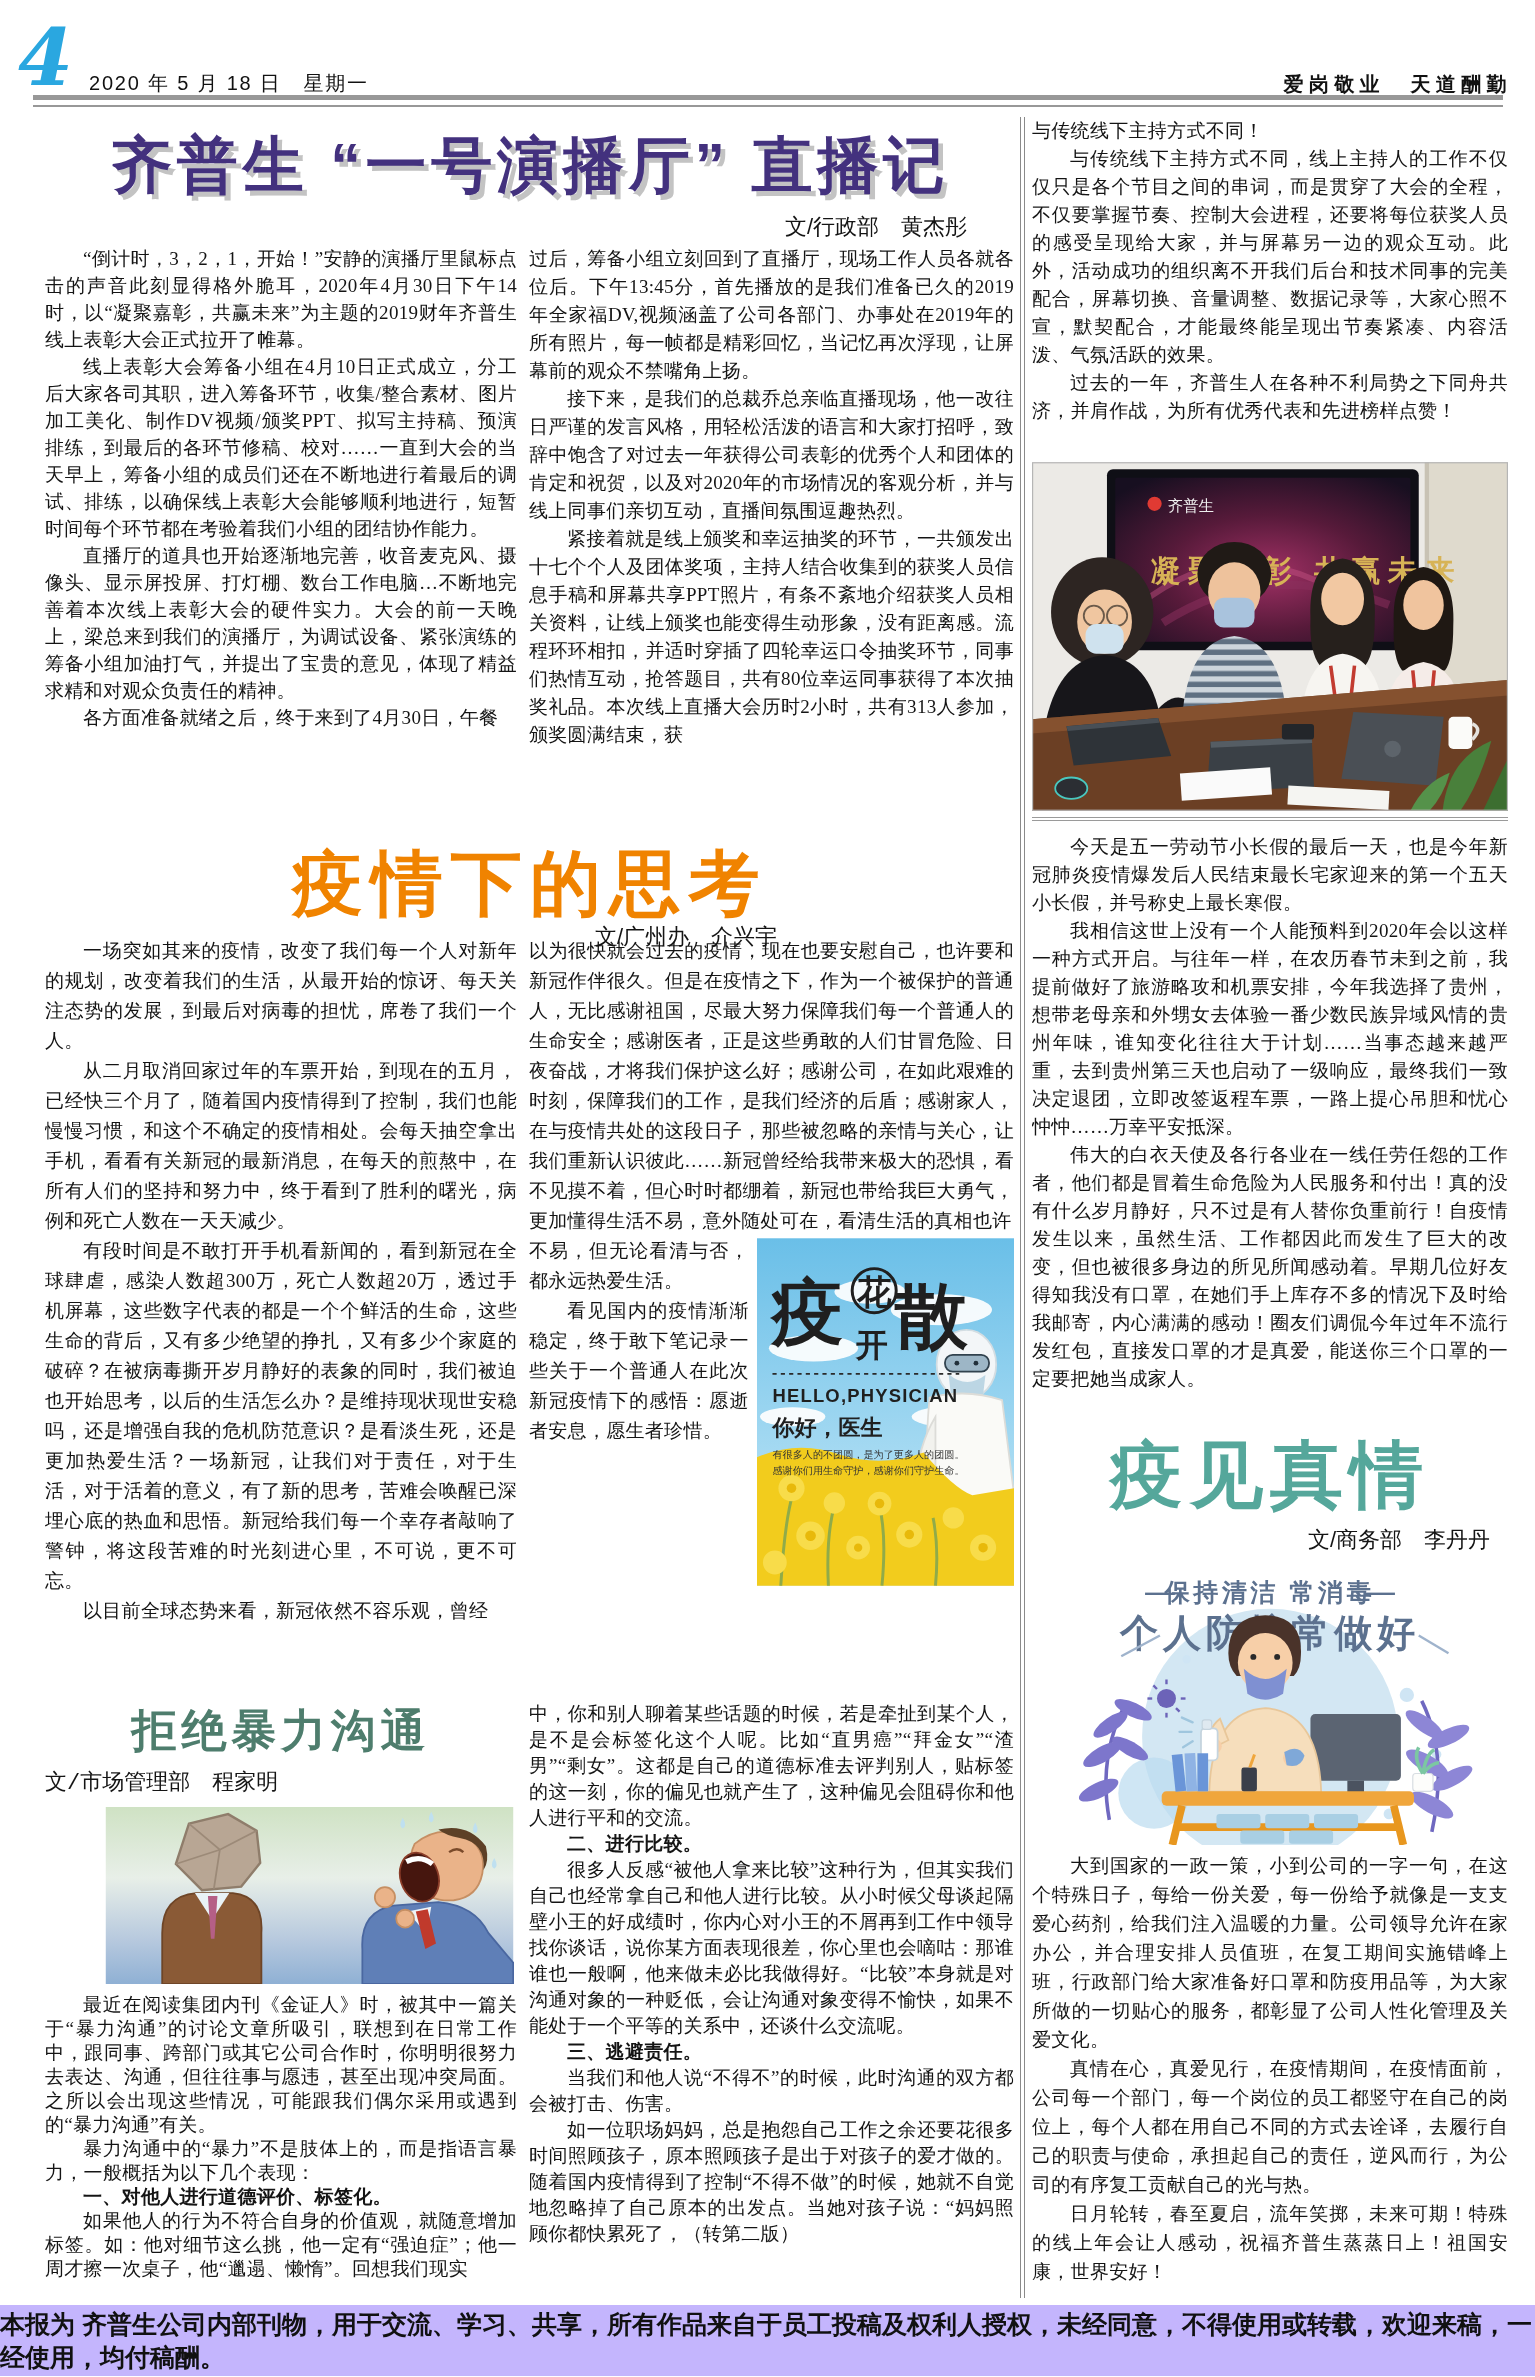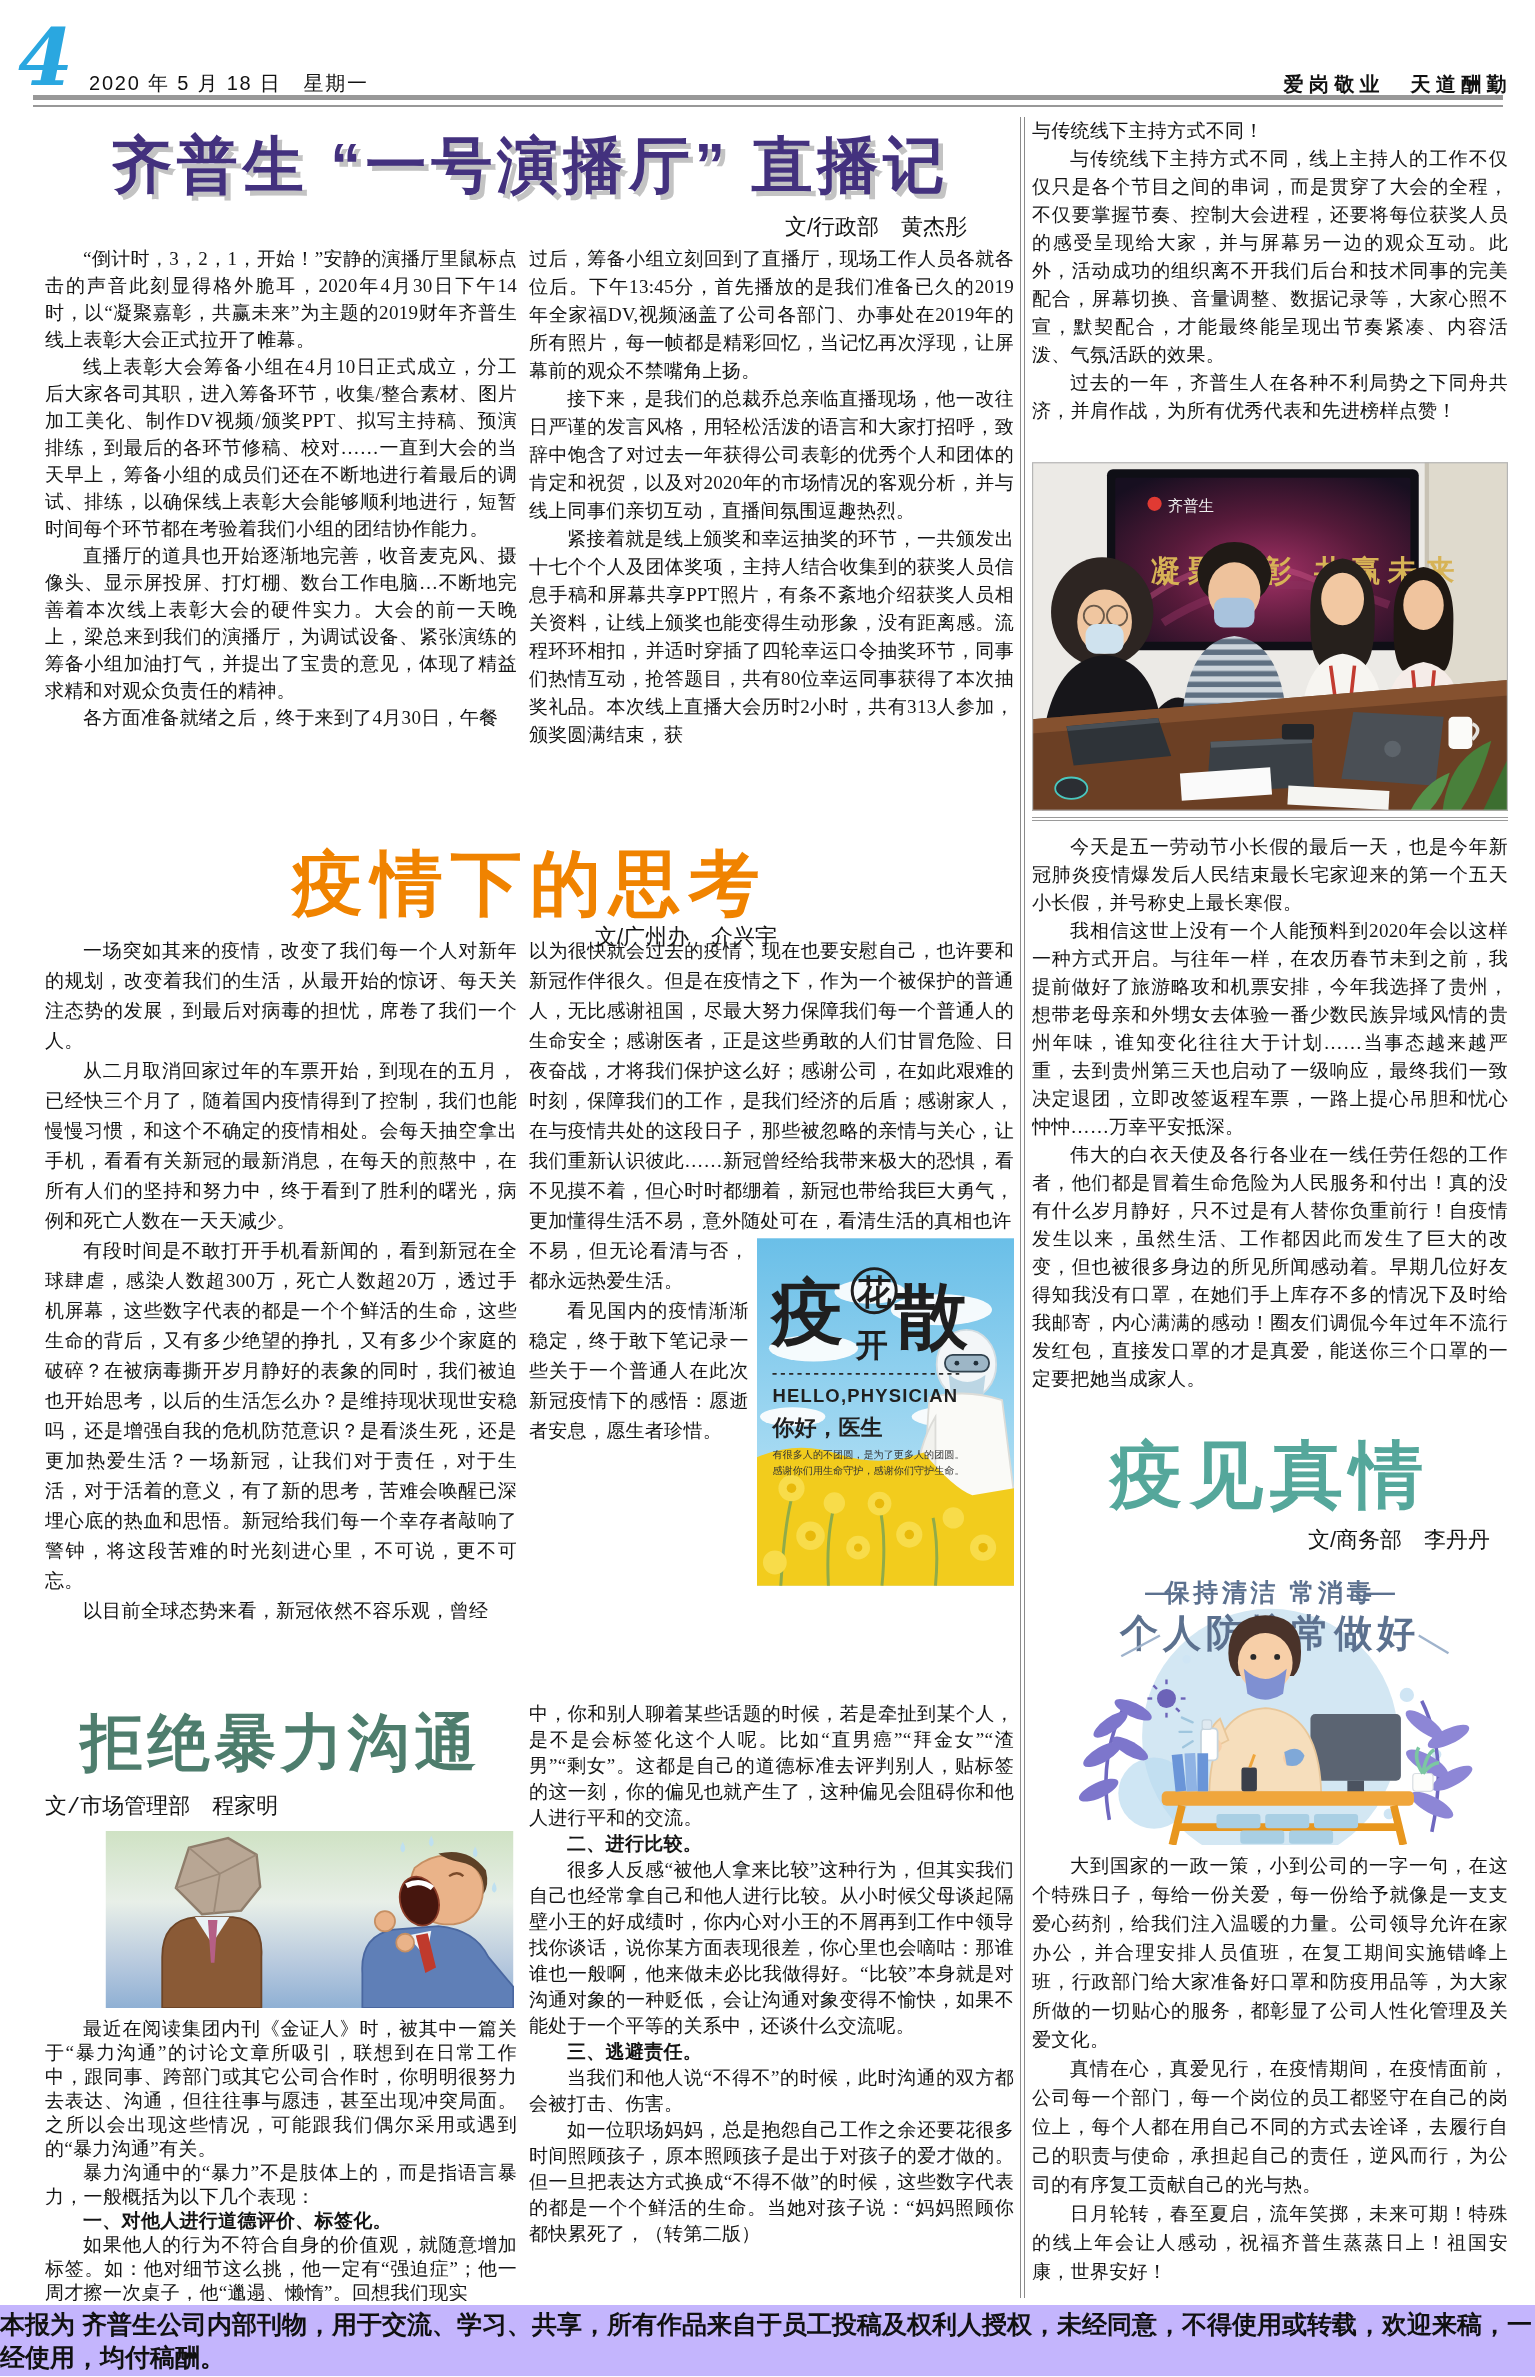--- a/index.html
+++ b/index.html
@@ -47,21 +47,21 @@
   .a2-byline { left:45px; width:970px; top:922px; text-align:right; padding-right:238px; font-size:22px;
                font-family:"Liberation Sans",sans-serif; }
   .a2-c1 { left:45px;  top:936px; width:472px; height:760px; }
   .a2-c1 p { line-height:30px; }
   .a2-c2 { left:529px; top:936px; width:485px; height:760px; }
   .a2-c2 p { line-height:30px; }
   .poster1 { float:right; width:257px; height:348px; margin:2.4px 0 6px 8.3px; }
 
   
   .a3-block { left:45px; top:1701px; width:472px; height:600px; }
-  .a3-title { text-align:center; font-family:Liberation Serif, serif; font-weight:900; font-size:62px;
+  .a3-title { text-align:center; font-family:Liberation Serif, serif; font-weight:900; font-size:45px;
               color:#4e7d6d; letter-spacing:4.8px; white-space:nowrap; }
   .a3-byline { padding-right:8.3px; margin-top:6px; font-size:22px;
                font-family:Liberation Mono, monospace; }
   .a3-illu { display:block; width:409px; height:177px; margin:9.5px 0 0 60px; }
   .a3-block .bodytext { margin-top:9.5px; }
   .a3-block .bodytext p { line-height:24px; }
   .a3-c2 { left:529px; top:1701px; width:485px; height:600px; }
   .a3-c2 p { line-height:26px; }
 
   
@@ -342,21 +342,21 @@
       <p>如果他人的行为不符合自身的价值观，就随意增加标签。如：他对细节这么挑，他一定有“强迫症”；他一周才擦一次桌子，他“邋遢、懒惰”。回想我们现实</p>
     </div>
   </div>
 
   <div class="abs a3-c2 bodytext clip">
     <p class="cont">中，你和别人聊着某些话题的时候，若是牵扯到某个人，是不是会标签化这个人呢。比如“直男癌”“拜金女”“渣男”“剩女”。这都是自己的道德标准去评判别人，贴标签的这一刻，你的偏见也就产生了，这种偏见会阻碍你和他人进行平和的交流。</p>
     <p class="subhead">二、进行比较。</p>
     <p>很多人反感“被他人拿来比较”这种行为，但其实我们自己也经常拿自己和他人进行比较。从小时候父母谈起隔壁小王的好成绩时，你内心对小王的不屑再到工作中领导找你谈话，说你某方面表现很差，你心里也会嘀咕：那谁谁也一般啊，他来做未必比我做得好。“比较”本身就是对沟通对象的一种贬低，会让沟通对象变得不愉快，如果不能处于一个平等的关系中，还谈什么交流呢。</p>
     <p class="subhead">三、逃避责任。</p>
     <p>当我们和他人说“不得不”的时候，此时沟通的双方都会被打击、伤害。</p>
-    <p>如一位职场妈妈，总是抱怨自己工作之余还要花很多时间照顾孩子，原本照顾孩子是出于对孩子的爱才做的。但一旦把表达方式换成“不得不做”的时候，这些数字代表的都是一个个鲜活的生命。当她对孩子说：“妈妈照顾你都快累死了，（转第二版）</p>
+    <p>如一位职场妈妈，总是抱怨自己工作之余还要花很多时间照顾孩子，原本照顾孩子是出于对孩子的爱才做的。随着国内疫情得到了控制“不得不做”的时候，她就不自觉地忽略掉了自己原本的出发点。当她对孩子说：“妈妈照顾你都快累死了，（转第二版）</p>
   </div>
 
   <div class="abs v-divider"></div>
   <div class="abs h-divider"></div>
 
   <div class="abs a4-pre bodytext clip">
     <p>今天是五一劳动节小长假的最后一天，也是今年新冠肺炎疫情爆发后人民结束最长宅家迎来的第一个五天小长假，并号称史上最长寒假。</p>
     <p>我相信这世上没有一个人能预料到2020年会以这样一种方式开启。与往年一样，在农历春节未到之前，我提前做好了旅游略攻和机票安排，今年我选择了贵州，想带老母亲和外甥女去体验一番少数民族异域风情的贵州年味，谁知变化往往大于计划……当事态越来越严重，去到贵州第三天也启动了一级响应，最终我们一致决定退团，立即改签返程车票，一路上提心吊胆和忧心忡忡……万幸平安抵深。</p>
     <p>伟大的白衣天使及各行各业在一线任劳任怨的工作者，他们都是冒着生命危险为人民服务和付出！真的没有什么岁月静好，只不过是有人替你负重前行！自疫情发生以来，虽然生活、工作都因此而发生了巨大的改变，但也被很多身边的所见所闻感动着。早期几位好友得知我没有口罩，在她们手上库存不多的情况下及时给我邮寄，内心满满的感动！圈友们调侃今年过年不流行发红包，直接发口罩的才是真爱，能送你三个口罩的一定要把她当成家人。</p>
   </div>

